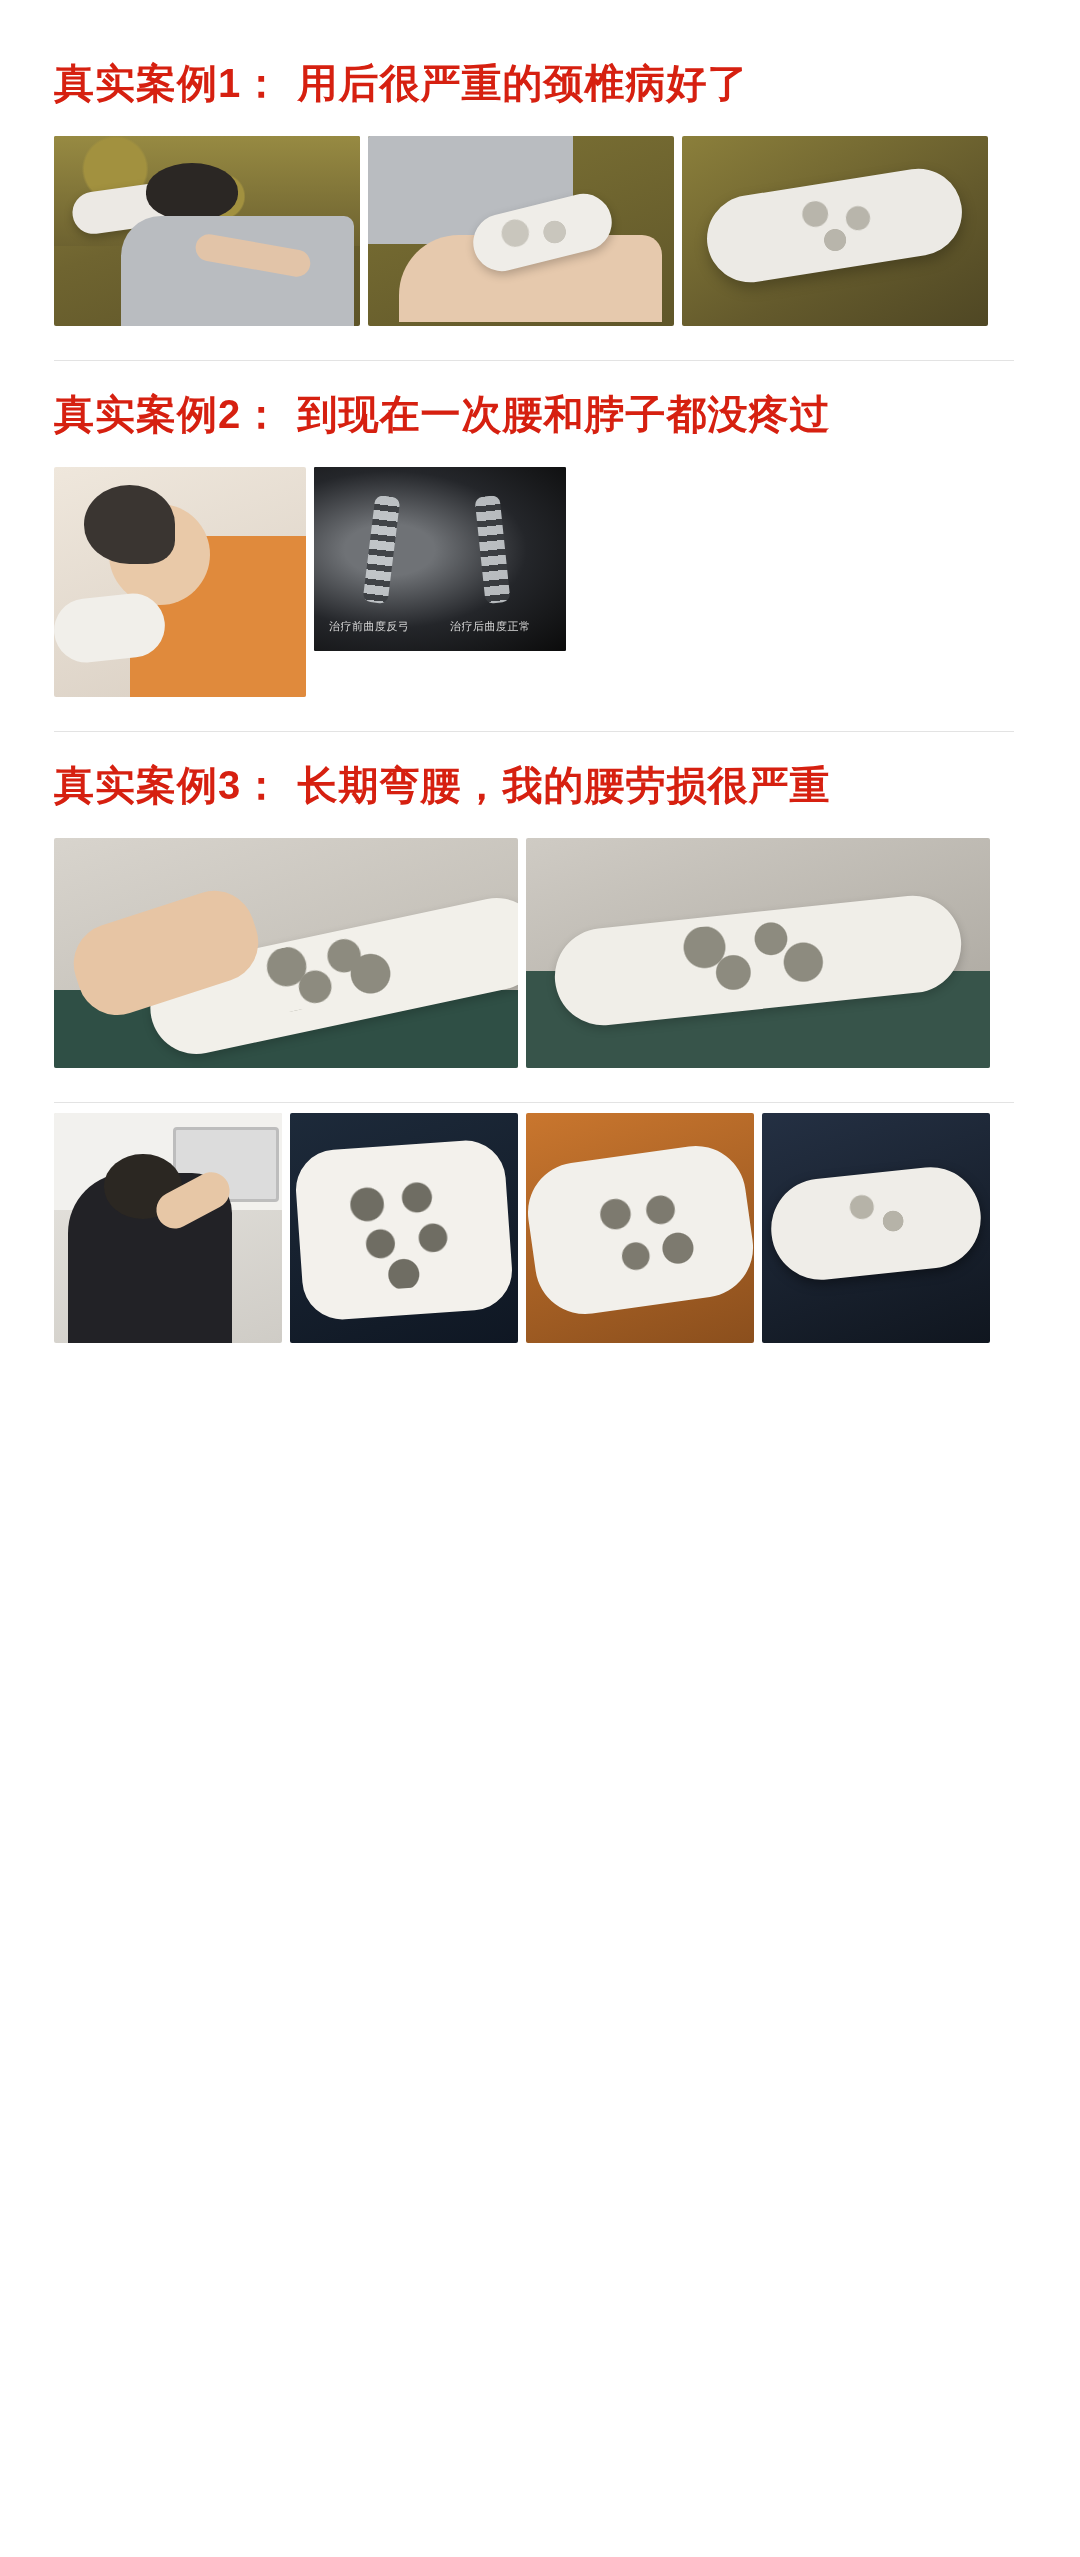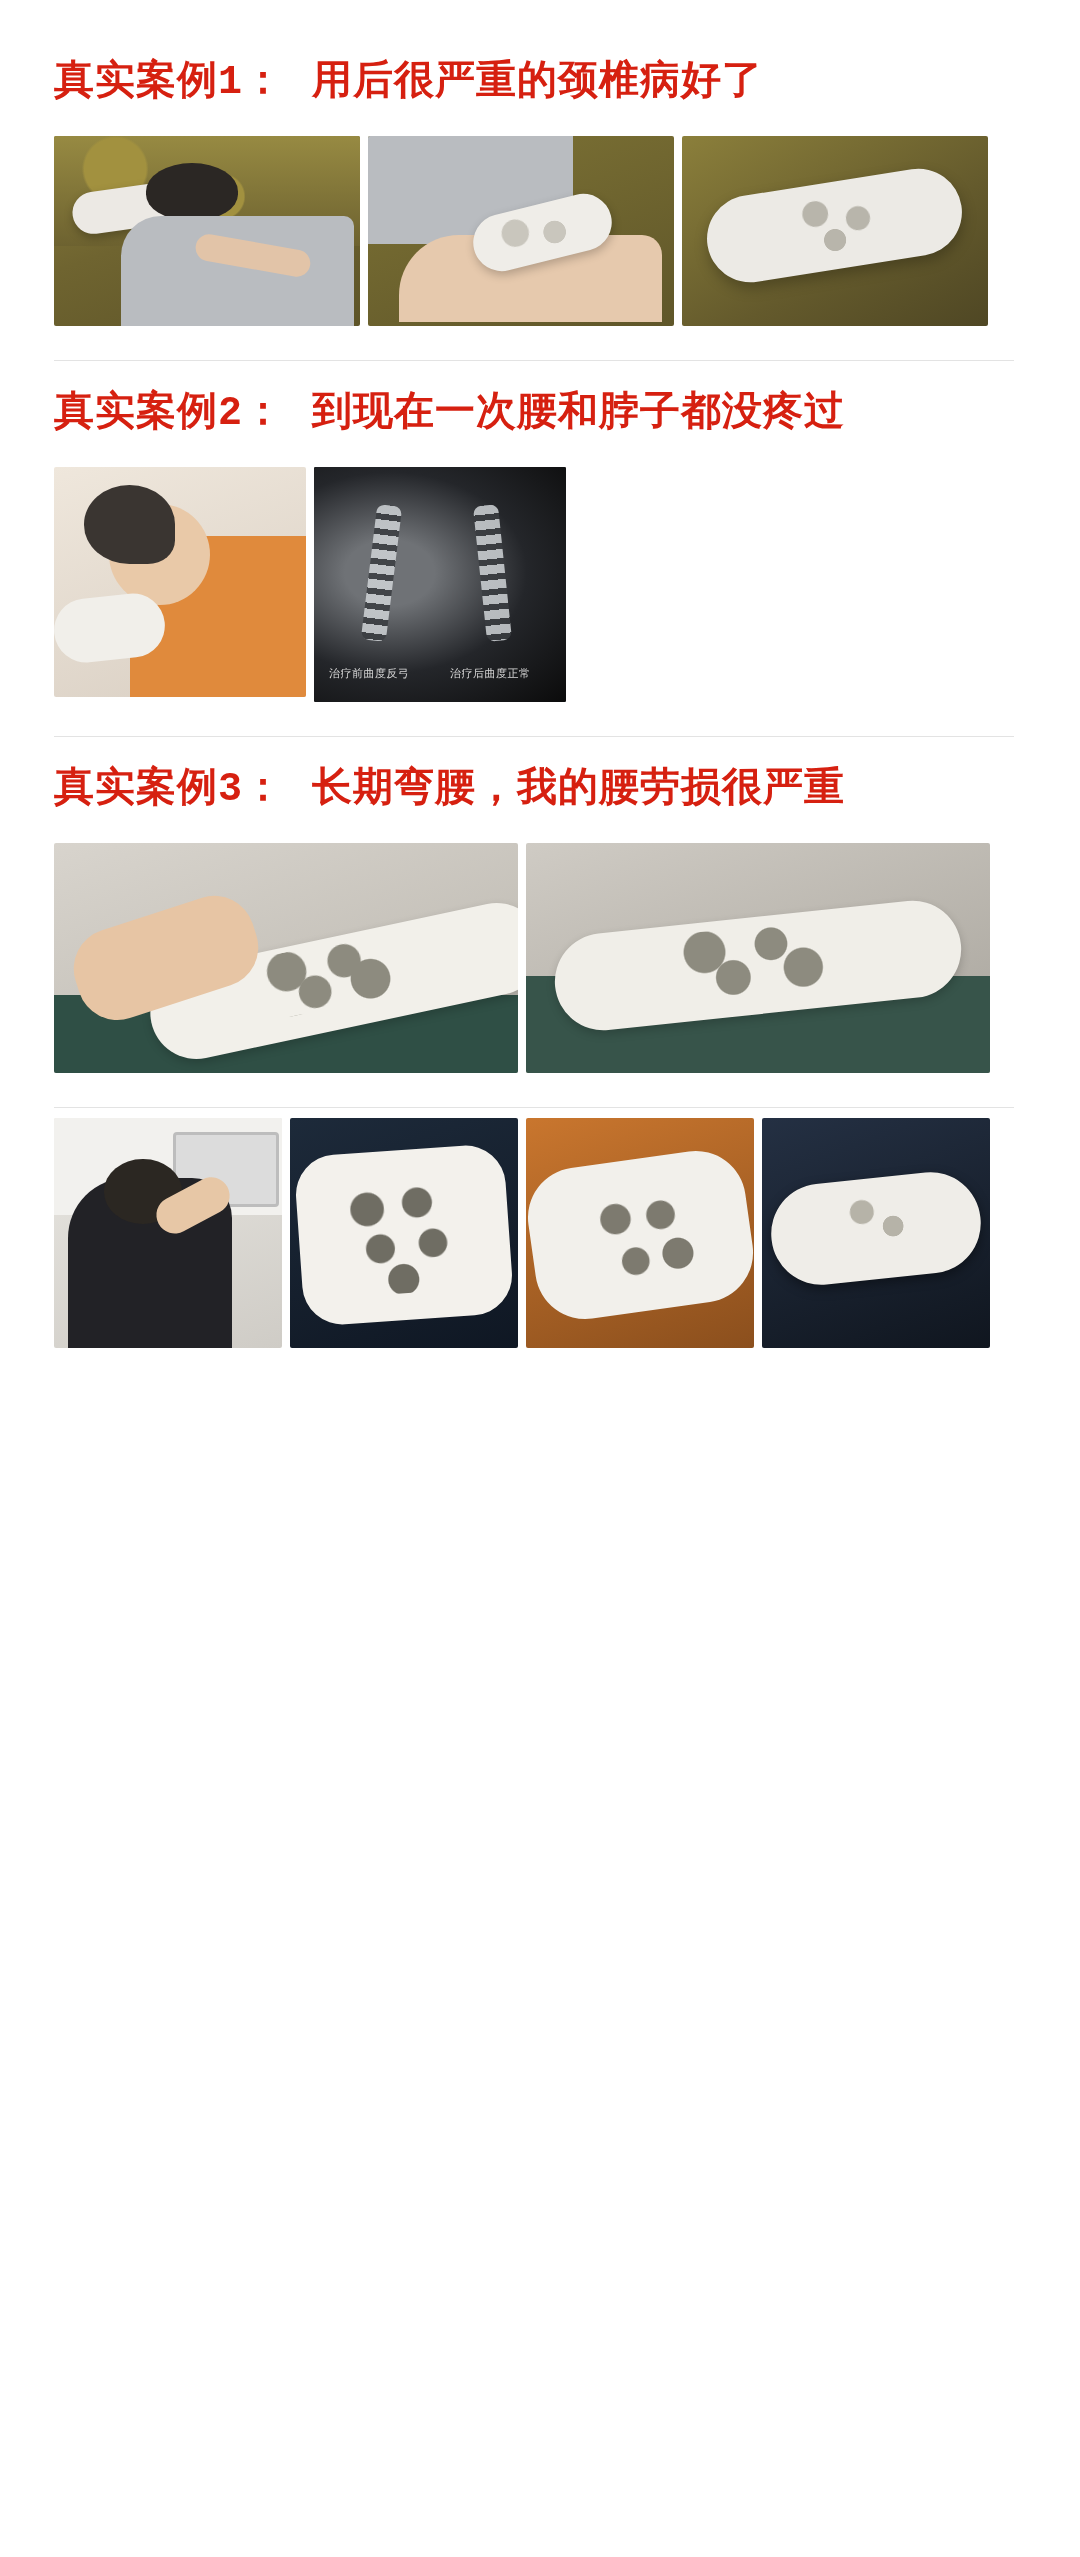--- a/index.html
+++ b/index.html
@@ -9,21 +9,20 @@
   }
   body {
     width: 1080px;
     font-family: "Liberation Sans", "DejaVu Sans", sans-serif;
     color: #222222;
   }
   .page {
     width: 1080px;
     box-sizing: border-box;
     padding: 30px 66px 20px 54px;
-    font-family: Liberation Mono, monospace;
   }
   .case {
     margin-bottom: 10px;
   }
   .case-title {
     color: #d62010;
     font-size: 40px;
     font-weight: bold;
     letter-spacing: 1px;
     line-height: 1.35;
@@ -241,21 +240,21 @@
     </h2>
     <div class="photos">
       <div class="photo" style="width:252px;height:230px">
         <div class="ph-inner c2a">
             <div class="towel"></div>
             <div class="face"></div>
             <div class="hair"></div>
             <div class="pillow3"></div>
           </div>
       </div>
-      <div class="photo" style="width:252px;height:235px">
+      <div class="photo" style="width:252px;height:184px">
         <div class="ph-inner c2b">
           <div class="xraybg"></div>
             <div class="spine1"></div>
             <div class="spine2"></div>
           <div class="xlabel l">治疗前曲度反弓</div>
           <div class="xlabel r">治疗后曲度正常</div>
         </div>
       </div>
     </div>
     <hr class="divider">

